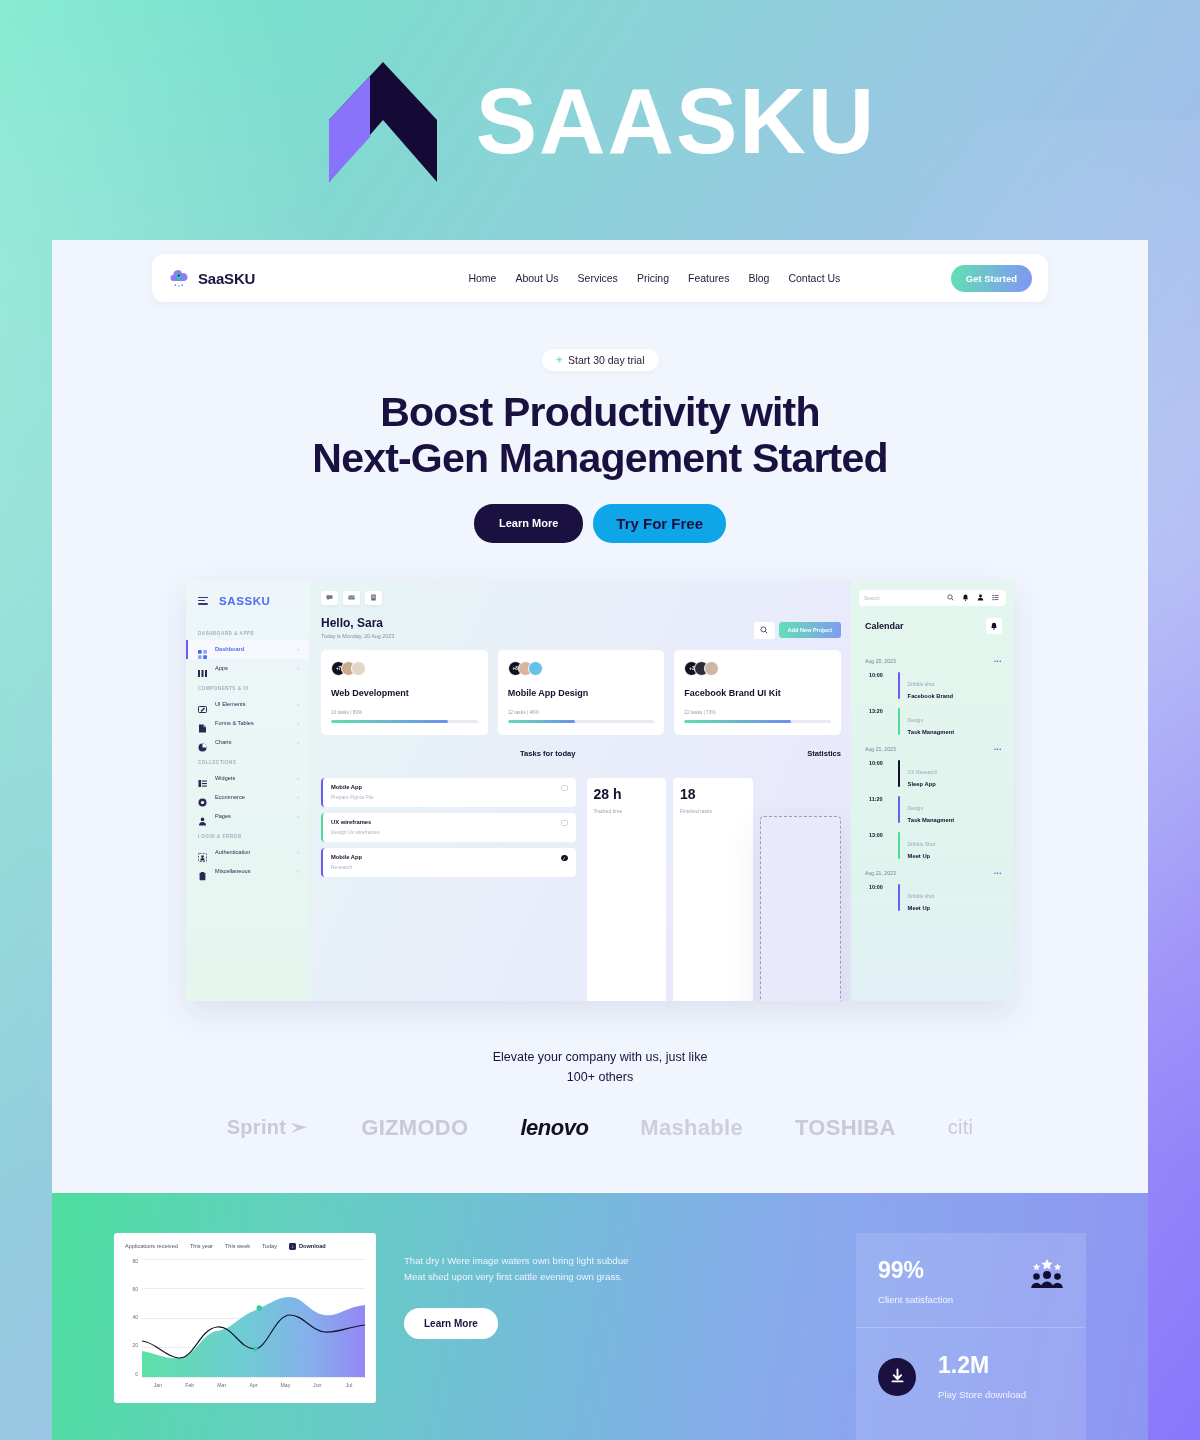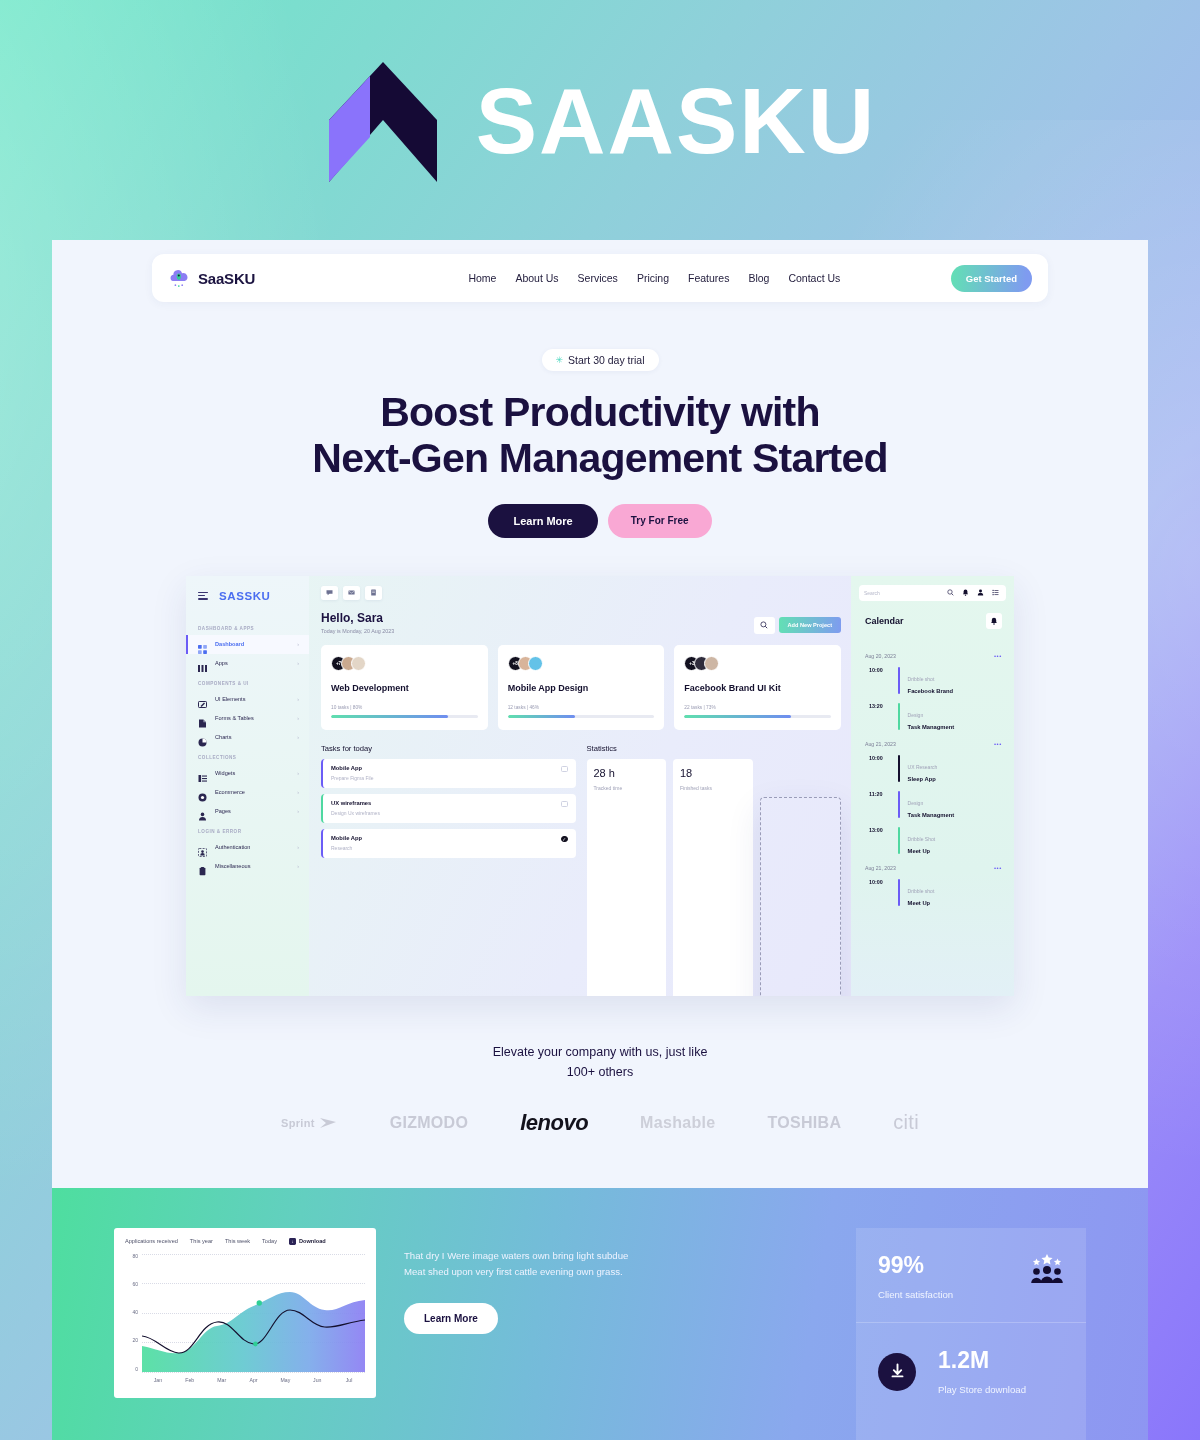--- a/index.html
+++ b/index.html
@@ -36,21 +36,21 @@
     border:none;border-radius:16px;padding:8px 15px;cursor:pointer;white-space:nowrap;}
 
   
   .hero{text-align:center;padding-top:47px;}
   .pill{display:inline-flex;align-items:center;gap:5px;background:#fff;border-radius:14px;padding:5px 14px;
     font-size:10.5px;color:#25203f;box-shadow:0 1px 5px rgba(40,50,120,.06);}
   .pill .star{color:#4fd8c0;font-size:9px;}
   .hero h1{font-size:41px;line-height:1.13;color:#1b1140;font-weight:700;margin-top:18px;letter-spacing:-.8px;}
   .hero-btns{margin-top:22px;display:flex;gap:10px;justify-content:center;}
   .b-dark{background:#1b1140;color:#fff;border:none;border-radius:19px;padding:11px 25px;font-size:11px;font-weight:600;cursor:pointer;}
-  .b-light{background:#f9a8d4;color:#1b1140;border:none;border-radius:19px;padding:11px 23px;font-size:10px;font-weight:600;cursor:pointer;}
+  .b-light{background:#0ea5e9;color:#1b1140;border:none;border-radius:19px;padding:11px 23px;font-size:15px;font-weight:600;cursor:pointer;}
 
   
   .dash{margin:38px auto 0;width:828px;height:420px;background:linear-gradient(115deg,#e7f7f2,#e9ecfb 55%,#e7e6fb);
     display:flex;overflow:hidden;box-shadow:0 12px 34px rgba(40,50,120,.10);}
   .ds-side{width:123px;background:linear-gradient(180deg,#eef6fa,#e4f6ee);padding:14px 0 0;flex-shrink:0;}
   .ds-brandrow{display:flex;align-items:center;gap:11px;padding:0 12px 16px;}
   .ds-burger{width:10px;height:8px;position:relative;}
   .ds-burger i{position:absolute;left:0;height:1.6px;background:#3a3470;border-radius:1px;}
   .ds-burger i:nth-child(1){top:0;width:10px}.ds-burger i:nth-child(2){top:3.2px;width:7px}.ds-burger i:nth-child(3){top:6.4px;width:10px}
   .ds-logo{font-size:11.5px;font-weight:700;color:#4b6ef0;letter-spacing:.6px;}
@@ -79,33 +79,33 @@
   .ds-avs{display:flex;margin-bottom:12px;}
   .av{width:15px;height:15px;border-radius:50%;border:1.4px solid #fff;margin-left:-5px;}
   .av:first-child{margin-left:0;background:#12101f;color:#fff;font-size:4.6px;display:flex;align-items:center;justify-content:center;font-weight:700;}
   .ds-ctitle{font-size:9px;font-weight:700;color:#14102e;line-height:1.22;}
   .ds-cmeta{font-size:4.8px;color:#9a9cb3;margin-top:11px;}
   .ds-bar{height:3.2px;background:#e8eaf2;border-radius:2px;margin-top:5px;overflow:hidden;}
   .ds-bar span{display:block;height:100%;background:linear-gradient(90deg,#5fdfae,#6f8df0);border-radius:2px;}
 
   .ds-lower{display:flex;gap:11px;margin-top:14px;}
   .ds-col{flex:1;min-width:0;}
-  .ds-h3{font-size:7.6px;font-weight:400;color:#14102e;margin-bottom:6px;}
+  .ds-h3{font-size:7.6px;font-weight:700;color:#14102e;margin-bottom:20px;text-align:right;}
   .task{background:#fff;border-radius:4px;padding:6px 8px 7px;margin-bottom:6px;display:flex;align-items:flex-start;
     justify-content:space-between;border-left:2.2px solid #6b5cf6;}
   .task.g{border-left-color:#4fd8a0;}
   .t-name{font-size:5.8px;font-weight:600;color:#14102e;}
   .t-sub{font-size:5px;color:#b0b2c6;margin-top:4px;}
   .t-box{width:6.5px;height:6.5px;border:.9px solid #cfd2e2;border-radius:1.5px;margin-top:1px;flex-shrink:0;}
   .t-box.done{background:#12101f;border-color:#12101f;border-radius:50%;display:flex;align-items:center;justify-content:center;
     color:#fff;font-size:4.6px;}
   .st-row{display:flex;gap:7px;}
   .st-box{flex:1;background:#fff;border-radius:4px;padding:8px 7px 10px;}
   .st-box.dash{background:transparent;border:1px dashed #9a9cb8;display:flex;flex-direction:column;align-items:center;justify-content:center;gap:5px;}
-  .st-v{font-size:11px;font-weight:400;color:#14102e;}
+  .st-v{font-size:14px;font-weight:700;color:#14102e;}
   .st-l{font-size:5px;color:#a0a2b8;margin-top:6px;line-height:1.5;}
   .st-plus{width:10px;height:10px;border-radius:50%;background:#12101f;color:#fff;font-size:7px;display:flex;align-items:center;justify-content:center;}
 
   .ds-cal{width:163px;background:linear-gradient(180deg,#e4f7ee,#dff4ee 70%,#e2f0f6);flex-shrink:0;padding:0 0 0 0;}
   .cal-search{background:#fff;border-radius:4px;margin:9px 8px 12px;height:16px;display:flex;align-items:center;padding:0 5px;gap:4px;}
   .cal-sin{flex:1;font-size:5px;color:#b6b8ca;}
   .cal-icb{width:11px;height:11px;display:flex;align-items:center;justify-content:center;}
   .cal-head{display:flex;align-items:center;justify-content:space-between;padding:0 12px 0 14px;margin-bottom:24px;}
   .cal-title{font-size:9px;font-weight:700;color:#14102e;}
   .cal-bell{width:16px;height:16px;background:#fff;border-radius:3px;display:flex;align-items:center;justify-content:center;}
@@ -116,22 +116,22 @@
   .cal-time{font-size:5.4px;font-weight:700;color:#14102e;width:21px;flex-shrink:0;}
   .cal-bar{width:1.6px;border-radius:1px;background:#6b5cf6;flex-shrink:0;}
   .cal-bar.g{background:#4fd8a0;}.cal-bar.d{background:#14102e;}
   .cal-cat{font-size:5px;color:#a0a2b8;}
   .cal-ttl{font-size:5.8px;font-weight:700;color:#14102e;margin-top:3px;}
 
   
   .elev{text-align:center;margin-top:46px;}
   .elev p{font-size:12.5px;color:#1b1140;line-height:1.6;}
   .brands{display:flex;align-items:center;justify-content:center;gap:52px;margin-top:28px;}
-  .blogo{font-size:16px;font-weight:700;color:#c8cad6;letter-spacing:.3px;display:flex;align-items:center;gap:3px;}
-  .blogo.sprint{font-size:11px;font-weight:600;}
+  .blogo{font-size:22px;font-weight:700;color:#c8cad6;letter-spacing:.3px;display:flex;align-items:center;gap:3px;}
+  .blogo.sprint{font-size:20px;font-weight:600;}
   .blogo.lenovo{color:#13121c;font-style:italic;font-size:22px;letter-spacing:-.5px;}
   .blogo.mash{font-weight:600;color:#cdcfd9;}
   .blogo.citi{font-weight:400;font-size:20px;color:#c8cad6;position:relative;}
 
   
   .support{margin:52px 0 0;height:320px;background:linear-gradient(100deg,#4ede9f 0%,#63cfc0 22%,#74bcd9 44%,#8aa8ee 68%,#8e95f2 100%);
     padding:40px 62px 0 62px;display:flex;gap:28px;position:relative;}
   .sup-chart{width:262px;height:170px;background:#fff;border-radius:3px;padding:10px 11px 8px;flex-shrink:0;}
   .ch-top{display:flex;align-items:center;gap:12px;margin-bottom:9px;}
   .ch-t1{font-size:5.6px;color:#50536b;}

